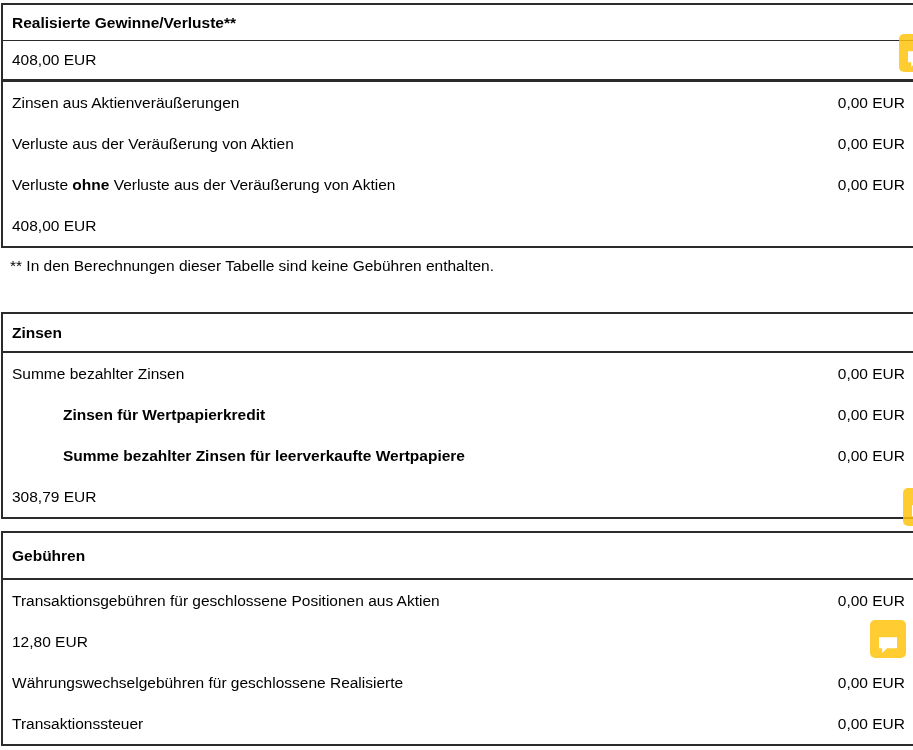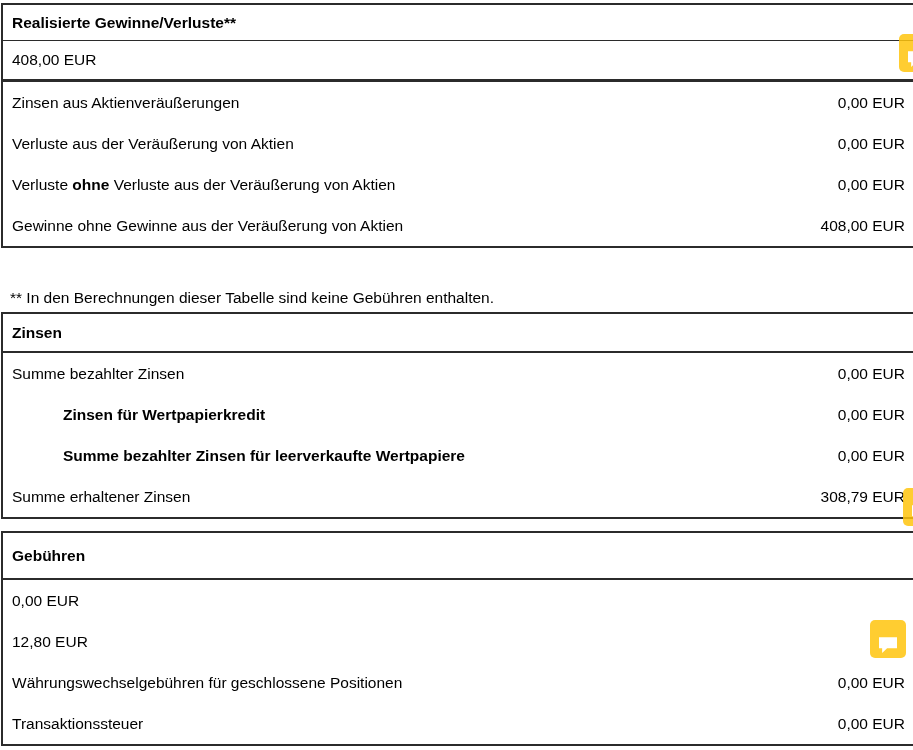--- a/index.html
+++ b/index.html
@@ -57,21 +57,20 @@
   .row .value { flex: 0 0 auto; text-align: left; white-space: nowrap; }
   .row.first-sep { border-bottom: 3px solid #2b2b2b; }
   .row.indent .label { padding-left: 51px; font-weight: bold; }
   .bold { font-weight: 700; }
 
   .footnote {
     position: absolute;
     top: 257px;
     left: 10px;
     white-space: nowrap;
-    margin-top: 32px;
   }
 
   
   .note-icon {
     position: absolute;
     width: 36px;
     height: 38px;
     background: rgba(255, 196, 13, 0.85);
     border-radius: 5px;
     display: flex;
@@ -105,21 +104,20 @@
     </div>
     <div class="row">
       <span class="label">Verluste aus der Veräußerung von Aktien</span>
       <span class="value">0,00 EUR</span>
     </div>
     <div class="row">
       <span class="label"><span>Verluste </span><span class="bold">ohne</span><span> Verluste aus der Veräußerung von Aktien</span></span>
       <span class="value">0,00 EUR</span>
     </div>
     <div class="row">
-      <span class="label">Gewinne ohne Gewinne aus der Veräußerung von Aktien</span>
       <span class="value">408,00 EUR</span>
     </div>
   </div>
 
   <div class="footnote">** In den Berechnungen dieser Tabelle sind keine Gebühren enthalten.</div>
 
   <div class="tbl" id="tbl-interest">
     <div class="tbl-header">
       <span>Zinsen</span>
     </div>
@@ -129,37 +127,37 @@
     </div>
     <div class="row indent">
       <span class="label">Zinsen für Wertpapierkredit</span>
       <span class="value">0,00 EUR</span>
     </div>
     <div class="row indent">
       <span class="label">Summe bezahlter Zinsen für leerverkaufte Wertpapiere</span>
       <span class="value">0,00 EUR</span>
     </div>
     <div class="row">
-      <span class="label">Summe erhaltener Zinsen</span>
       <span class="value">308,79 EUR</span>
     </div>
   </div>
 
   <div class="tbl" id="tbl-fees">
     <div class="tbl-header">
       <span>Gebühren</span>
     </div>
     <div class="row">
+      <span class="label">Transaktionsgebühren für geschlossene Positionen aus Aktien</span>
       <span class="value">0,00 EUR</span>
     </div>
     <div class="row">
       <span class="value">12,80 EUR</span>
     </div>
     <div class="row">
-      <span class="label">Währungswechselgebühren für geschlossene Positionen</span>
+      <span class="label">Währungswechselgebühren für geschlossene Realisierte</span>
       <span class="value">0,00 EUR</span>
     </div>
     <div class="row">
       <span class="label">Transaktionssteuer</span>
       <span class="value">0,00 EUR</span>
     </div>
   </div>
 
   <div class="note-icon" id="note-1">
     <svg width="22" height="18" viewBox="0 0 24 20">

